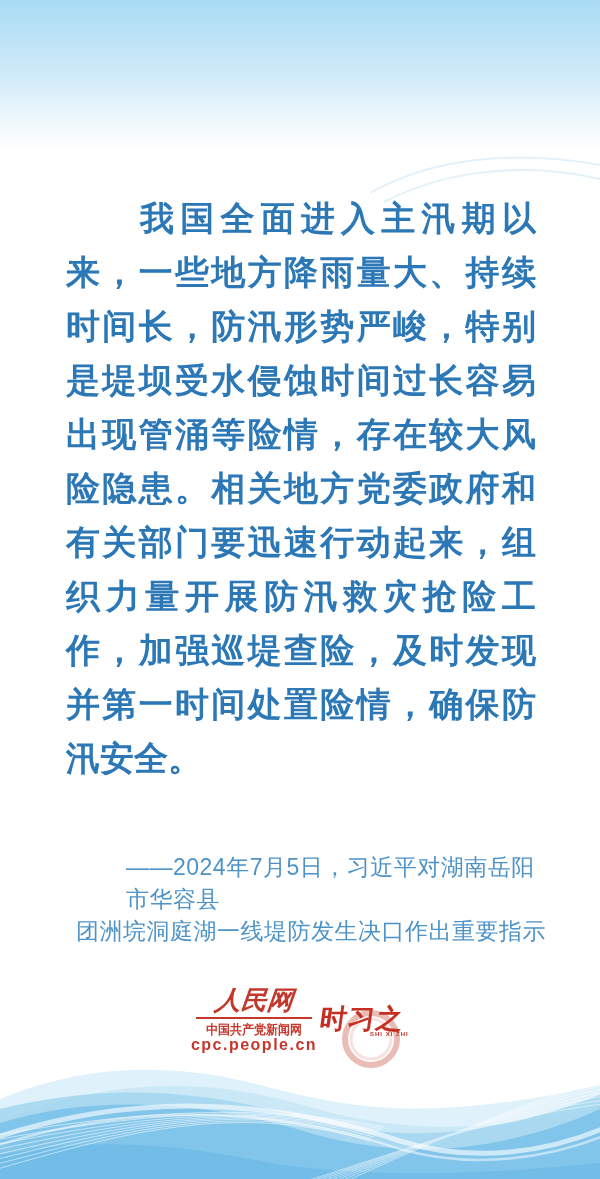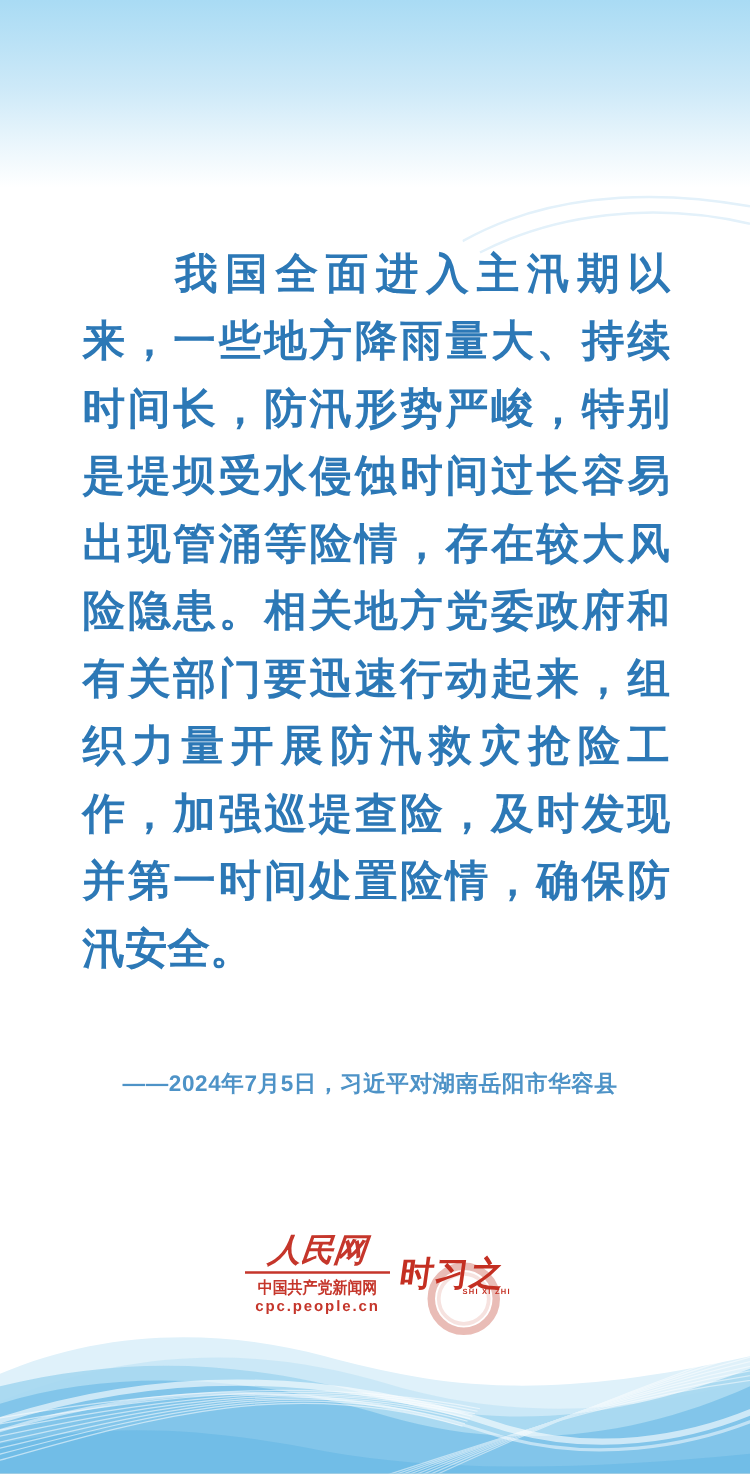--- a/index.html
+++ b/index.html
@@ -10,28 +10,28 @@
   }
   
   .toparcs{position:absolute;right:0;top:135px;}
   
   .quote{position:absolute;left:66px;top:192px;width:470px;color:#2C78B6;font-weight:bold;font-size:34px;}
   .ql{display:flex;justify-content:space-between;height:54px;align-items:center;white-space:nowrap;}
   .ql.first{padding-left:74px;}
   .ql.last{justify-content:flex-start;font-family:Liberation Serif, serif;}
   .ql span{display:inline-block;}
   
-  .attr{position:absolute;left:48px;top:851px;width:476px;color:#4E93C7;font-weight:700;font-size:18px;line-height:32px;letter-spacing:0.5px;}
+  .attr{position:absolute;left:76px;top:851px;width:476px;color:#4E93C7;font-weight:400;font-size:23px;line-height:32px;letter-spacing:0.5px;}
   .attr .a1{padding-left:50px;}
   
   .pd-logo{position:absolute;left:188px;top:986px;width:132px;text-align:center;}
   .pd-script{font-family:"Liberation Serif",serif;font-style:italic;font-weight:bold;font-size:26px;color:#C5362B;transform:skewX(-6deg);line-height:30px;}
   .pd-underline{height:2px;background:#C5362B;margin:1px 8px 3px 8px;}
   .pd-site{font-size:13px;font-weight:bold;color:#C5362B;letter-spacing:0px;line-height:16px;transform:scaleX(0.92);}
-  .pd-domain{font-size:12px;font-weight:bold;color:#C5362B;letter-spacing:1.5px;line-height:14px;}
+  .pd-domain{font-size:16px;font-weight:bold;color:#C5362B;letter-spacing:1.5px;line-height:14px;}
   .sxz-logo{position:absolute;left:318px;top:995px;width:110px;height:75px;}
   .sxz-ring{position:absolute;left:16px;top:12px;}
   .sxz-word{position:absolute;left:2px;top:6px;font-size:27px;font-weight:bold;color:#C42F22;transform:skewX(-8deg);letter-spacing:1px;white-space:nowrap;}
   .sxz-sub{position:absolute;left:52px;top:36px;font-size:6px;font-weight:bold;color:#C42F22;letter-spacing:1px;}
   
   .waves{position:absolute;left:0;bottom:0;width:600px;height:120px;display:block;}
 </style>
 </head>
 <body>
 
@@ -189,20 +189,21 @@
         <span>，</span>
         <span>确</span>
         <span>保</span>
         <span>防</span>
       </div>
     <div class="ql last">汛安全。</div>
   </div>
 
   <div class="attr">
     <div class="a1">——2024年7月5日，习近平对湖南岳阳市华容县</div>
+    <div class="a2">团洲垸洞庭湖一线堤防发生决口作出重要指示</div>
   </div>
 
   <div class="pd-logo">
     <div class="pd-script">人民网</div>
     <div class="pd-underline"></div>
     <div class="pd-site">中国共产党新闻网</div>
     <div class="pd-domain">cpc.people.cn</div>
   </div>
 
   <div class="sxz-logo">

